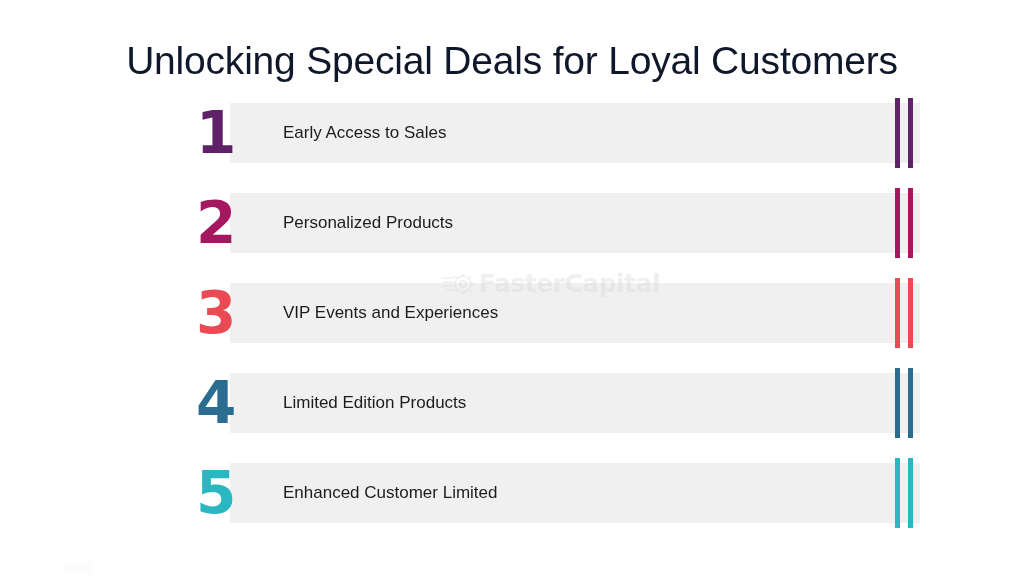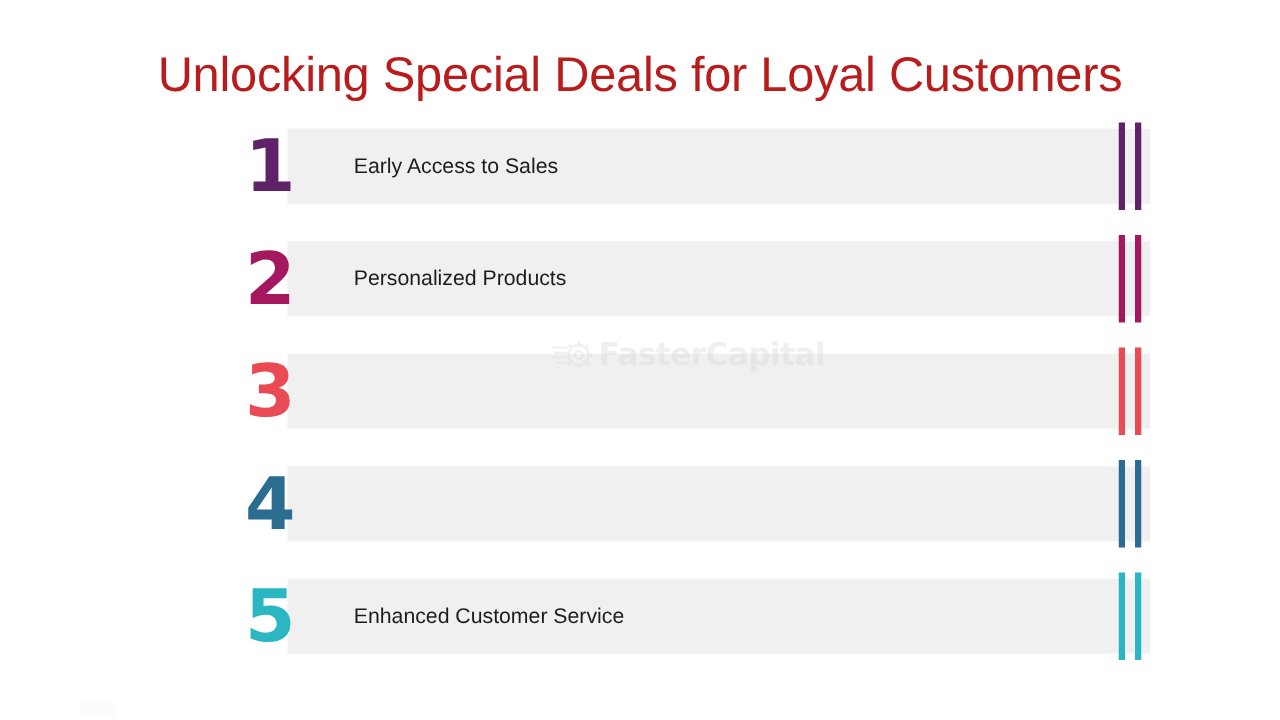--- a/index.html
+++ b/index.html
@@ -133,21 +133,21 @@
     top: 562px;
     width: 28px;
     height: 12px;
     background: #fcfcfc;
     z-index: 1;
   }
 </style>
 </head>
 <body style="background: rgb(255, 255, 255);">
 
-<h1 class="slide-title" style="color: #b91c1c;">Unlocking Special Deals for Loyal Customers</h1>
+<h1 class="slide-title" style="color: #0f172a;">Unlocking Special Deals for Loyal Customers</h1>
 
 <div class="list">
 
   <div class="row">
     <div class="row-band" style="background: rgb(240, 240, 240);"></div>
     <div class="row-number" style="color: rgb(95, 33, 103);">1</div>
     <div class="row-label">Early Access to Sales</div>
     <div class="row-bars">
       <span class="bar b1" style="background: rgb(95, 33, 103);"></span>
       <span class="bar b2" style="background: rgb(95, 33, 103);"></span>
@@ -160,39 +160,41 @@
     <div class="row-label">Personalized Products</div>
     <div class="row-bars">
       <span class="bar b1" style="background: rgb(165, 23, 94);"></span>
       <span class="bar b2" style="background: rgb(165, 23, 94);"></span>
     </div>
   </div>
 
   <div class="row">
     <div class="row-band" style="background: rgb(240, 240, 240);"></div>
     <div class="row-number" style="color: rgb(233, 74, 83);">3</div>
+    <div class="row-label">VIP Events and Experiences</div>
     <div class="row-bars">
       <span class="bar b1" style="background: rgb(233, 74, 83);"></span>
       <span class="bar b2" style="background: rgb(233, 74, 83);"></span>
     </div>
   </div>
 
   <div class="row">
     <div class="row-band" style="background: rgb(240, 240, 240);"></div>
     <div class="row-number" style="color: rgb(43, 109, 144);">4</div>
+    <div class="row-label">Limited Edition Products</div>
     <div class="row-bars">
       <span class="bar b1" style="background: rgb(43, 109, 144);"></span>
       <span class="bar b2" style="background: rgb(43, 109, 144);"></span>
     </div>
   </div>
 
   <div class="row">
     <div class="row-band" style="background: rgb(240, 240, 240);"></div>
     <div class="row-number" style="color: rgb(43, 183, 194);">5</div>
-    <div class="row-label">Enhanced Customer Service</div>
+    <div class="row-label">Enhanced Customer Limited</div>
     <div class="row-bars">
       <span class="bar b1" style="background: rgb(43, 183, 194);"></span>
       <span class="bar b2" style="background: rgb(43, 183, 194);"></span>
     </div>
   </div>
 
 </div>
 
 <div class="watermark">
   <svg class="wm-icon" width="34" height="26" viewBox="0 0 34 26" aria-hidden="true">

